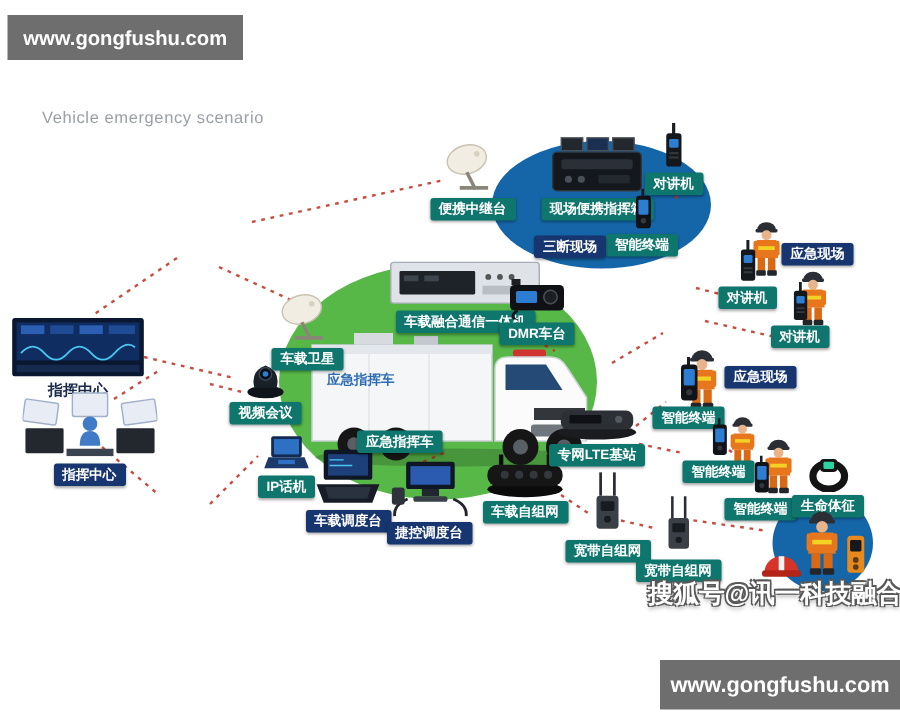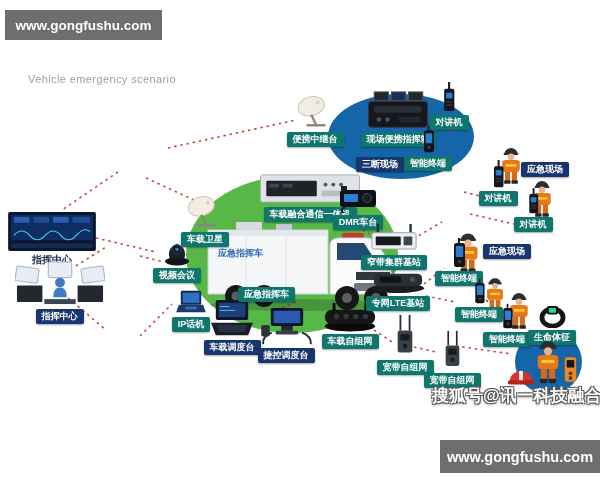--- a/index.html
+++ b/index.html
@@ -247,32 +247,20 @@
           <rect x="2" y="9" width="52" height="15" rx="7" fill="#161616"></rect>
           <circle cx="14" cy="16" r="2.8" fill="#34383d"></circle>
           <circle cx="24" cy="16" r="2.8" fill="#34383d"></circle>
           <circle cx="34" cy="16" r="2.8" fill="#34383d"></circle>
           <circle cx="44" cy="16" r="2.8" fill="#34383d"></circle>
         </svg>
       </div>
     <span class="badge red">车载自组网</span>
   </div>
 
-  <div class="node" style="left:363px;top:222px;width:62px">
-    <div class="icon" style="width:50px;height:31px">
-        <svg viewBox="0 0 52 32">
-          <rect x="8" y="2" width="2.5" height="9" fill="#2a2d33"></rect>
-          <rect x="42" y="2" width="2.5" height="9" fill="#2a2d33"></rect>
-          <rect x="3" y="11" width="46" height="17" rx="2" fill="#eceef0" stroke="#9aa1a8"></rect>
-          <rect x="7" y="15" width="26" height="9" rx="1" fill="#15181d"></rect>
-          <rect x="36" y="15" width="9" height="9" rx="1" fill="#3d454e"></rect>
-        </svg>
-      </div>
-    <span class="badge red">窄带集群基站</span>
-  </div>
 
   <div class="node" style="left:368px;top:265px;width:60px">
     <div class="icon" style="width:56px;height:29px">
         <svg viewBox="0 0 58 30">
           <ellipse cx="29" cy="24" rx="27" ry="5" fill="#1a1c1f"></ellipse>
           <rect x="4" y="9" width="50" height="13" rx="5" fill="#2c2f34"></rect>
           <rect x="10" y="12" width="22" height="6" rx="1" fill="#0f1114"></rect>
           <circle cx="44" cy="15" r="2.5" fill="#53585f"></circle>
         </svg>
       </div>

